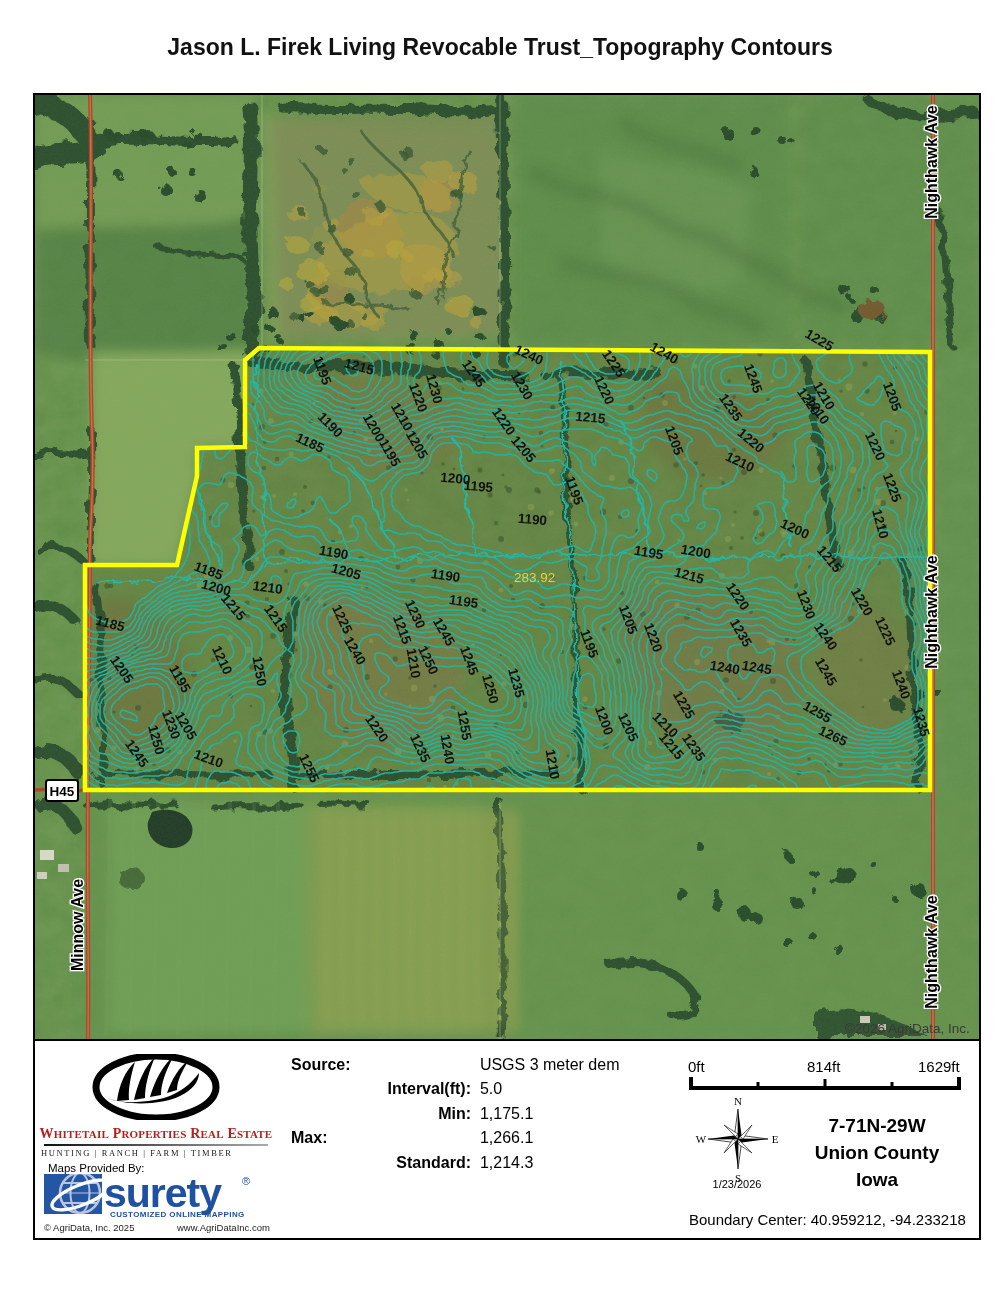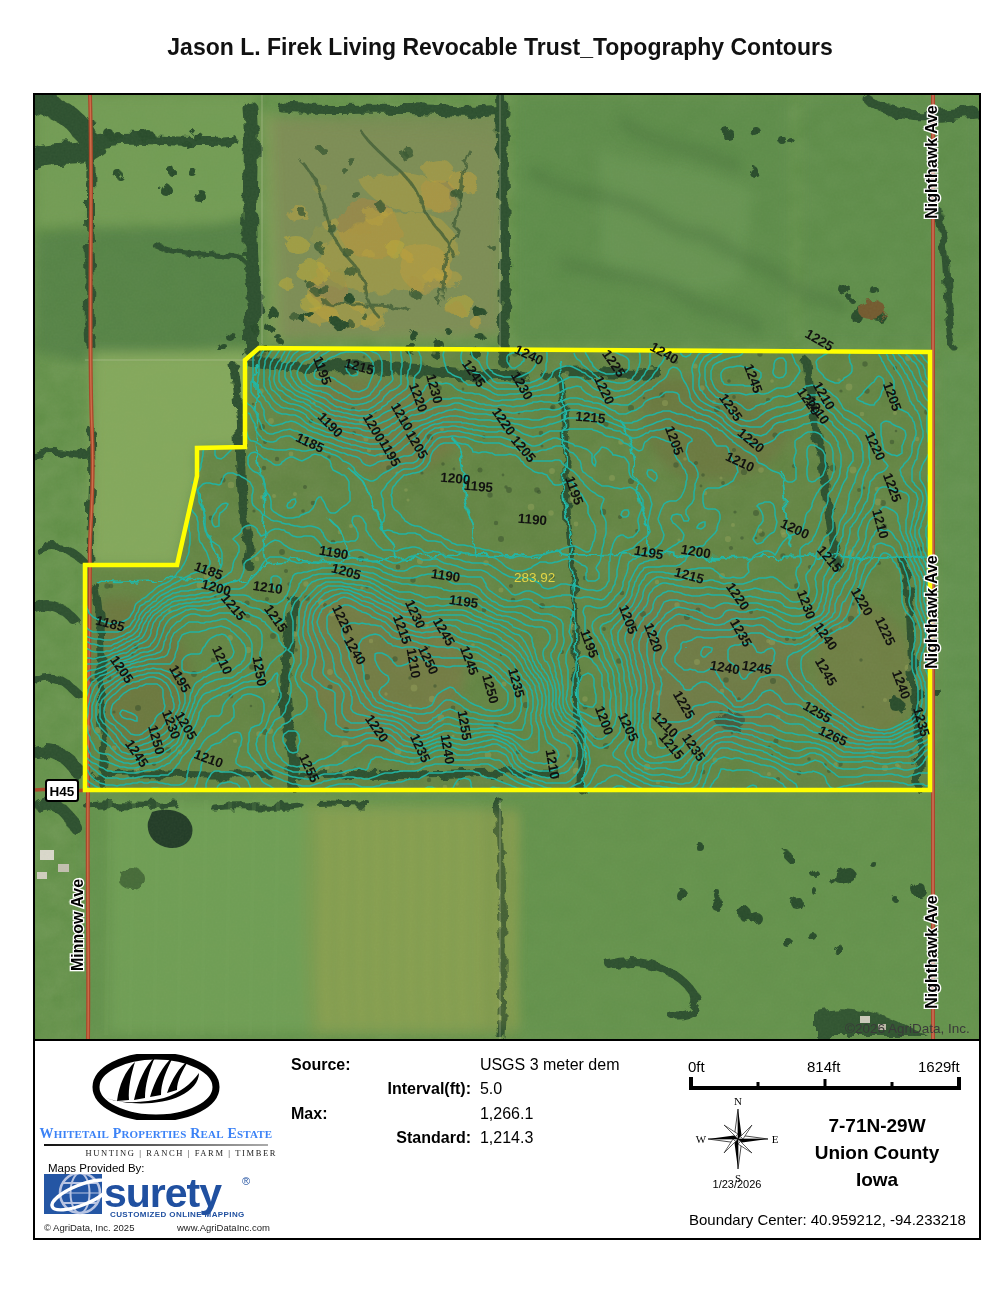--- a/index.html
+++ b/index.html
@@ -939,42 +939,43 @@
  <svg style="position:absolute;left:57px;top:13px" width="128" height="66" viewBox="0 0 128 66">
   <ellipse cx="64" cy="33" rx="60" ry="31" fill="none" stroke="#000" stroke-width="7"></ellipse>
   <g fill="#000">
    <path d="M14,44 C30,50 52,49 72,44 C88,39 99,30 107,19 C107,28 100,36 88,42 C70,51 36,52 14,44 Z"></path>
    <path d="M25,47 C27,31 33,17 43,8 C39,21 36,34 37,46 Z"></path>
    <path d="M42,46 C46,28 53,12 63,3 C57,17 53,31 53,44 Z"></path>
    <path d="M58,43 C63,26 71,11 81,3 C74,17 69,29 69,41 Z"></path>
    <path d="M75,39 C80,25 87,13 97,6 C90,17 85,27 85,36 Z"></path>
   </g>
  </svg>
- <div style="left:121px;top:85px;transform:translateX(-50%);white-space:nowrap;font-family:'Liberation Serif',serif;font-size:14px;letter-spacing:0.2px;color:#3b82f6;font-weight:bold">W<span style="font-size:11px">HITETAIL</span> P<span style="font-size:11px">ROPERTIES</span> R<span style="font-size:11px">EAL</span> E<span style="font-size:11px">STATE</span></div>
+ <div style="left:121px;top:85px;transform:translateX(-50%);white-space:nowrap;font-family:'Liberation Serif',serif;font-size:14px;letter-spacing:0.2px;color:#b91c1c;font-weight:bold">W<span style="font-size:11px">HITETAIL</span> P<span style="font-size:11px">ROPERTIES</span> R<span style="font-size:11px">EAL</span> E<span style="font-size:11px">STATE</span></div>
  <div style="left:9px;top:103px;width:224px;height:2px;background:linear-gradient(90deg,#111,#aaa)"></div>
- <div style="left:6px;top:107px;width:236px;text-align:right;font-family:'Liberation Serif',serif;font-size:8.5px;letter-spacing:1.6px;color:#222">HUNTING&nbsp;|&nbsp;RANCH&nbsp;|&nbsp;FARM&nbsp;|&nbsp;TIMBER</div>
+ <div style="left:6px;top:107px;width:236px;text-align:left;font-family:'Liberation Serif',serif;font-size:8.5px;letter-spacing:1.6px;color:#222">HUNTING&nbsp;|&nbsp;RANCH&nbsp;|&nbsp;FARM&nbsp;|&nbsp;TIMBER</div>
  <div style="left:13px;top:121px;font-size:11.5px;color:#000">Maps Provided By:</div>
  <svg style="position:absolute;left:9px;top:133px" width="240" height="44" viewBox="0 0 240 44">
   <rect x="0" y="0" width="58" height="40" fill="#2456a4"></rect>
   <g stroke="#b8c4e2" fill="none">
    <circle cx="36" cy="19" r="20" stroke-width="2.6"></circle>
    <ellipse cx="36" cy="19" rx="9.5" ry="20" stroke-width="2"></ellipse>
    <path d="M16,19 H56 M19,9 H53 M19,29 H53"></path>
    <path d="M19,9 H53 M19,29 H53" stroke-width="2"></path>
   </g>
   <ellipse cx="37" cy="21" rx="31" ry="10" fill="none" stroke="#fff" stroke-width="3.4" transform="rotate(-22 37 21)"></ellipse>
   <text x="60" y="33" font-size="41" font-weight="bold" fill="#2050a0" font-family="Liberation Sans, sans-serif" letter-spacing="-1">surety</text>
   <text x="198" y="11" font-size="11" fill="#2050a0">®</text>
   <text x="66" y="43" font-size="8" font-weight="bold" fill="#2050a0" letter-spacing="0.4">CUSTOMIZED ONLINE MAPPING</text>
  </svg>
  <div style="left:9px;top:181px;font-size:9.5px;color:#222">© AgriData, Inc. 2025</div>
  <div style="left:142px;top:181px;font-size:9.5px;color:#222">www.AgriDataInc.com</div>
  <div style="left:256px;top:15px;width:360px;font-size:16px">
 <div style="position:static;height:24.4px"><span style="display:inline-block;width:180px;font-weight:bold">Source:</span>&nbsp;&nbsp;<span>USGS 3 meter dem</span></div>
       <div style="position:static;height:24.4px"><span style="display:inline-block;width:180px;text-align:right;font-weight:bold">Interval(ft):</span>&nbsp;&nbsp;<span>5.0</span></div>
+      <div style="position:static;height:24.4px"><span style="display:inline-block;width:180px;text-align:right;font-weight:bold">Min:</span>&nbsp;&nbsp;<span>1,175.1</span></div>
       <div style="position:static;height:24.4px"><span style="display:inline-block;width:180px;text-align:left;font-weight:bold">Max:</span>&nbsp;&nbsp;<span>1,266.1</span></div>
       <div style="position:static;height:24.4px"><span style="display:inline-block;width:180px;text-align:right;font-weight:bold">Standard:</span>&nbsp;&nbsp;<span>1,214.3</span></div>
  </div>
  <svg style="position:absolute;left:649px;top:15px" width="290" height="36" viewBox="0 0 290 36">
   <text x="4" y="16" font-size="15" font-family="Liberation Sans, sans-serif">0ft</text>
   <text x="123" y="16" font-size="15" font-family="Liberation Sans, sans-serif">814ft</text>
   <text x="234" y="16" font-size="15" font-family="Liberation Sans, sans-serif">1629ft</text>
   <path d="M5,32 H277" stroke="#000" stroke-width="4"></path>
   <path d="M7,21 V32 M275,21 V32" stroke="#000" stroke-width="4"></path>
   <path d="M141,23 V32" stroke="#000" stroke-width="3"></path>

